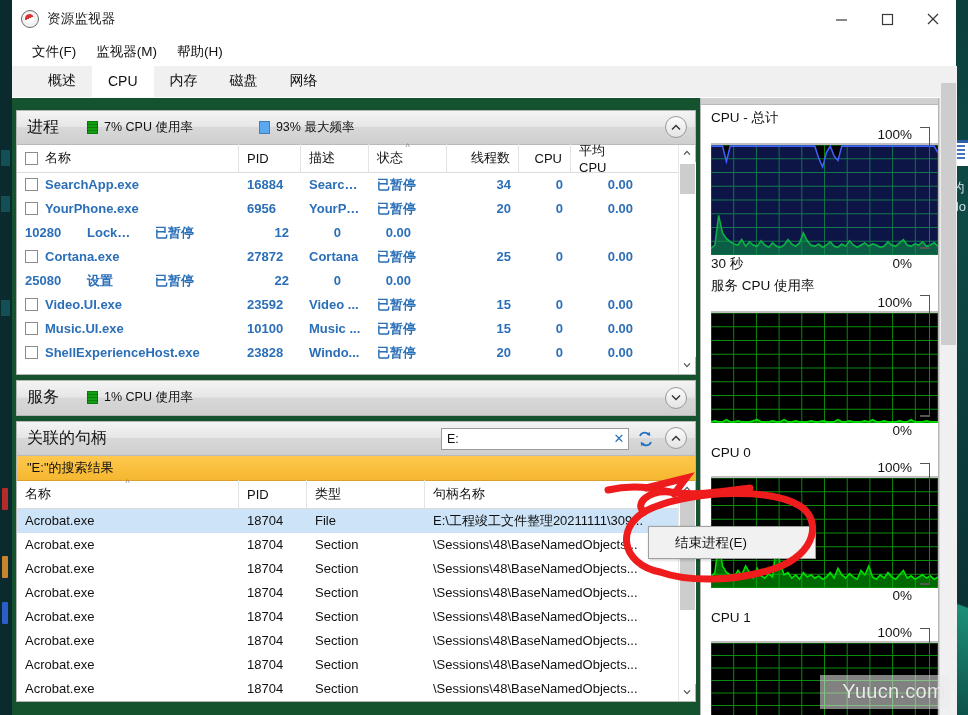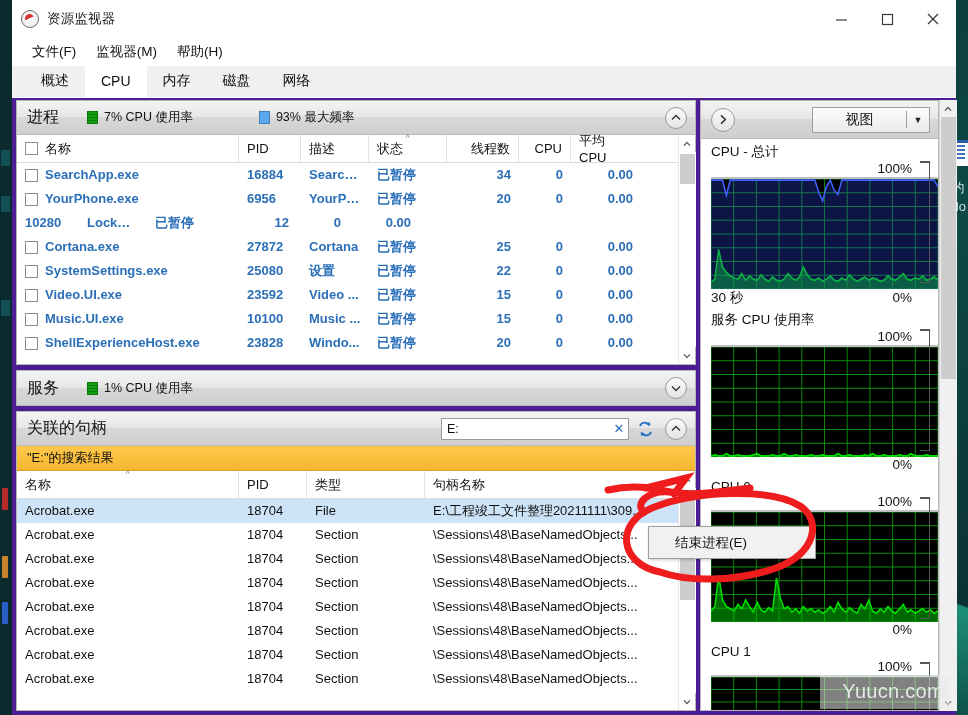--- a/index.html
+++ b/index.html
@@ -94,39 +94,40 @@
   }
   .menu-item {
     font-size: 13.5px; color: #111; padding: 2px 10px;
   }
 
   
   #tabstrip {
     height: 32px; flex: 0 0 32px;
     background: #f0f0f0;
     display: flex; align-items: flex-end;
-    padding-left: 13px;
+    padding-left: 20px;
     border-bottom: 1px solid #ffffff;
     position: relative;
   }
   .tab {
     height: 32px; padding: 0 16px;
     display: flex; align-items: center;
     font-size: 14px; color: #111;
     background: transparent;
   }
   .tab.active {
     background: #ffffff;
   }
 
   
   #body {
     flex: 1 1 auto; display: flex; min-height: 0;
-    background: #4c1d95;
+    background: #14532d;
     padding: 2px 0 4px 4px;
+    align-items: center;
   }
   #left-col {
     width: 680px; flex: 0 0 680px;
     display: flex; flex-direction: column;
     min-height: 0;
   }
   #right-col {
     flex: 1 1 auto; display: flex; min-width: 0;
     padding-left: 4px;
   }
@@ -514,24 +515,20 @@
                     <span>Cortana.exe</span>
                   </div>
                   <div class="cell" style="width: 62px;">27872</div>
                   <div class="cell" style="width: 68px;">Cortana</div>
                   <div class="cell" style="width: 78px;">已暂停</div>
                   <div class="cell num" style="width: 72px;">25</div>
                   <div class="cell num" style="width: 52px;">0</div>
                   <div class="cell num" style="width: 70px;">0.00</div>
                 </div>
                 <div class="row proc-row">
-                  <div class="cell" style="width: 222px; display: flex; align-items: center; padding: 0px;">
-                    <span class="cb"></span>
-                    <span>SystemSettings.exe</span>
-                  </div>
                   <div class="cell" style="width: 62px;">25080</div>
                   <div class="cell" style="width: 68px;">设置</div>
                   <div class="cell" style="width: 78px;">已暂停</div>
                   <div class="cell num" style="width: 72px;">22</div>
                   <div class="cell num" style="width: 52px;">0</div>
                   <div class="cell num" style="width: 70px;">0.00</div>
                 </div>
                 <div class="row proc-row">
                   <div class="cell" style="width: 222px; display: flex; align-items: center; padding: 0px;">
                     <span class="cb"></span>

